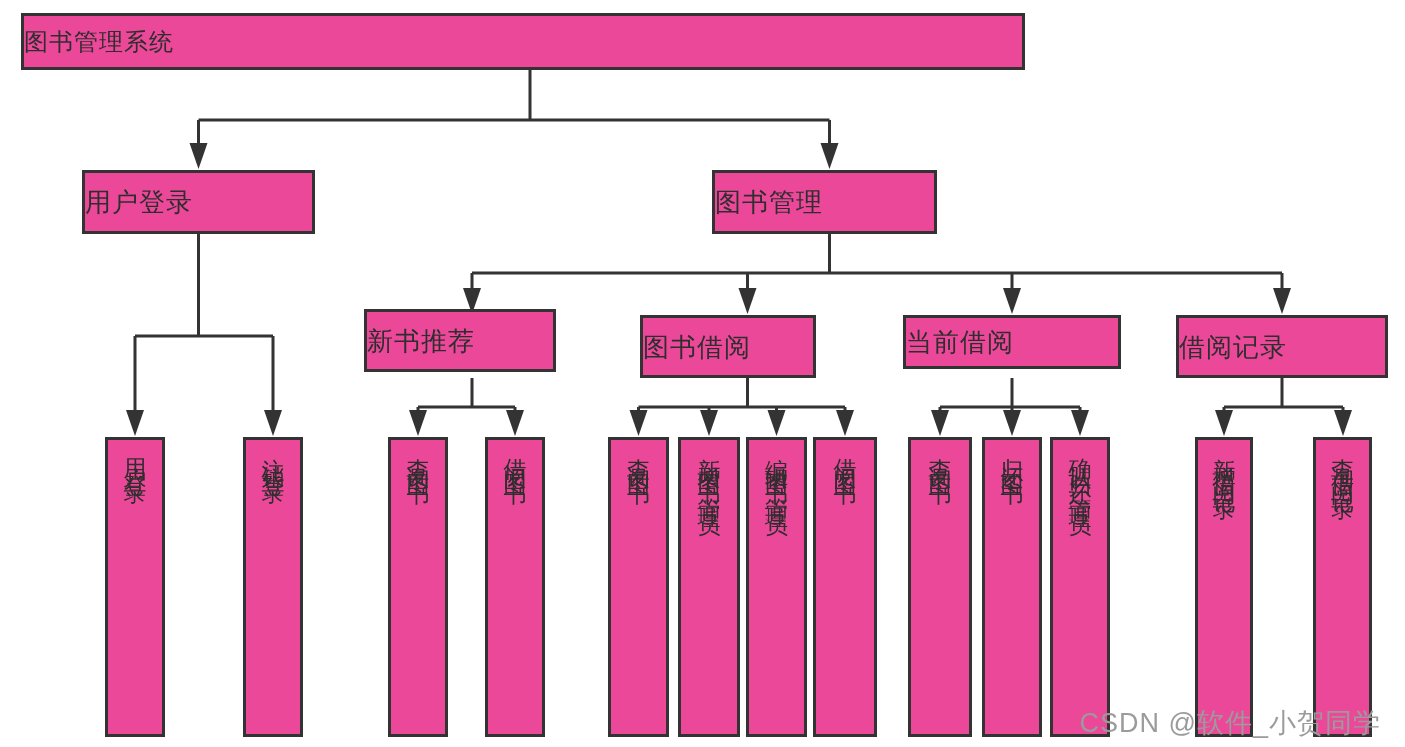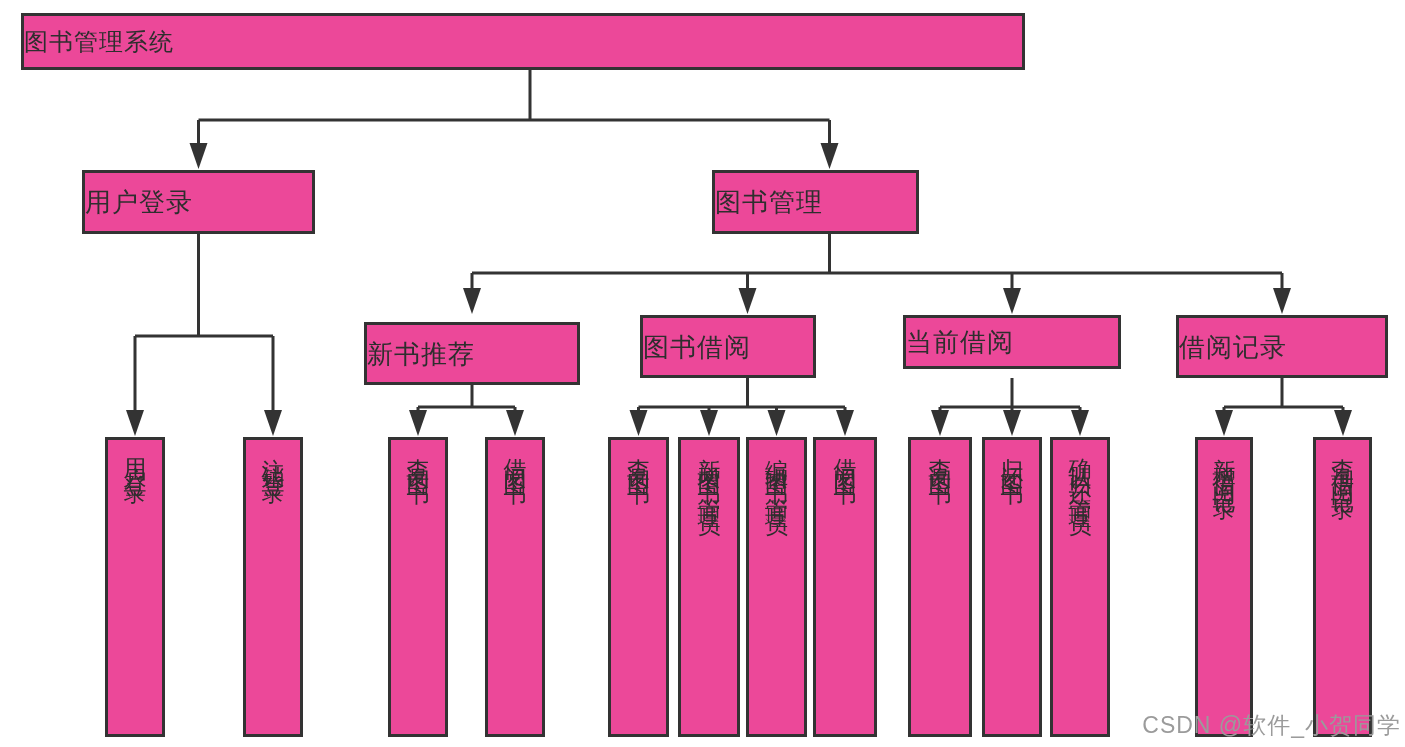--- a/index.html
+++ b/index.html
@@ -17,22 +17,22 @@
     display:flex; align-items:center; justify-content:flex-start;
     text-align:center; line-height:1;
   }
   .h { font-size:26px; letter-spacing:1px; }
   .h.root { font-size:24px; }
   .v {
     font-size:23px; letter-spacing:8px;
     writing-mode:vertical-rl; text-orientation:mixed;
   }
   .watermark {
-    position:absolute; right:4px; bottom:6px;
-    font-size:23px; letter-spacing:1px; color:#9b9b9b; z-index:5;
+    position:absolute; right:24px; bottom:6px;
+    font-size:27px; letter-spacing:1px; color:#9b9b9b; z-index:5;
     font-family:"Liberation Sans", sans-serif;
   }
 </style>
 </head>
 <body>
 
 <div class="stage">
 
   <svg class="wires" width="1405" height="747" viewBox="0 0 1405 747">
 
@@ -84,25 +84,25 @@
     </g>
   </svg>
 
   <div class="box h root" style="left:21px;top:13px;width:1004px;height:57px">
     <span>图书管理系统</span>
   </div>
 
   <div class="box h" style="left:82px;top:170px;width:233px;height:64px">
     <span>用户登录</span>
   </div>
-  <div class="box h" style="left:712px;top:170px;width:207px;height:64px">
+  <div class="box h" style="left:712px;top:170px;width:225px;height:64px">
     <span>图书管理</span>
   </div>
 
-  <div class="box h" style="left:364px;top:322px;width:216px;height:63px">
+  <div class="box h" style="left:364px;top:309px;width:192px;height:63px">
     <span>新书推荐</span>
   </div>
   <div class="box h" style="left:640px;top:315px;width:176px;height:63px">
     <span>图书借阅</span>
   </div>
   <div class="box h" style="left:903px;top:315px;width:218px;height:54px">
     <span>当前借阅</span>
   </div>
   <div class="box h" style="left:1176px;top:315px;width:212px;height:63px">
     <span>借阅记录</span>

